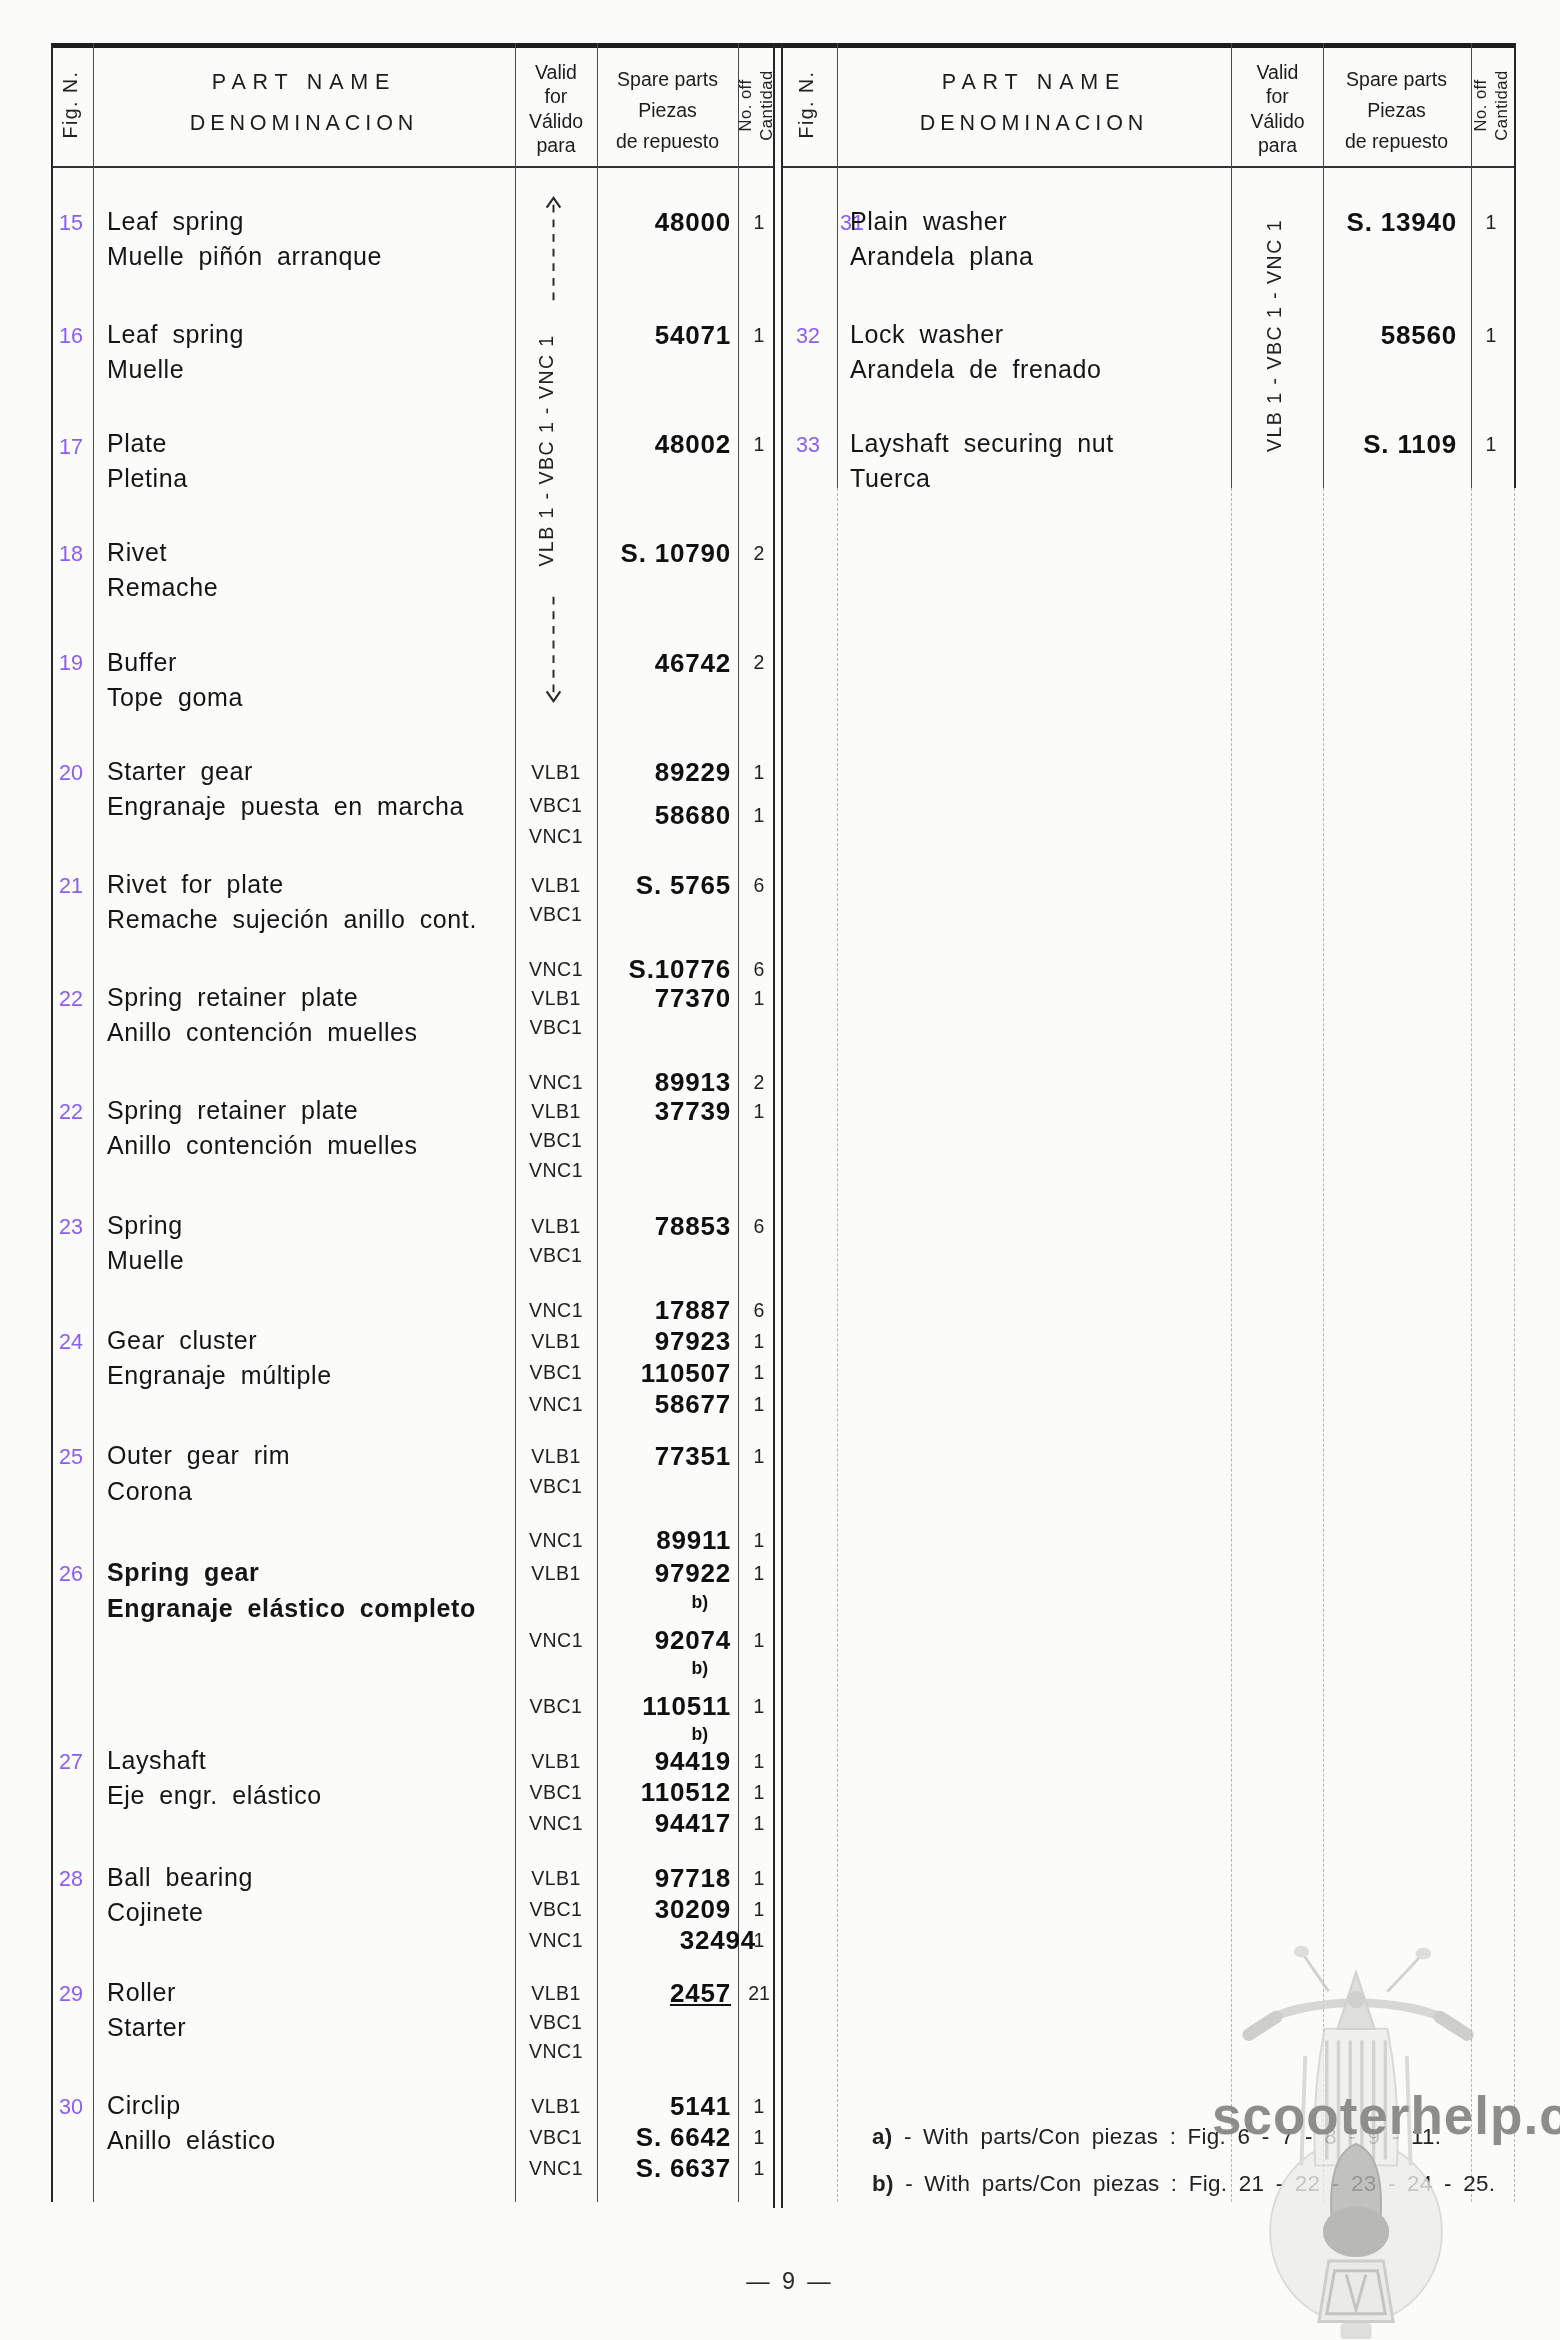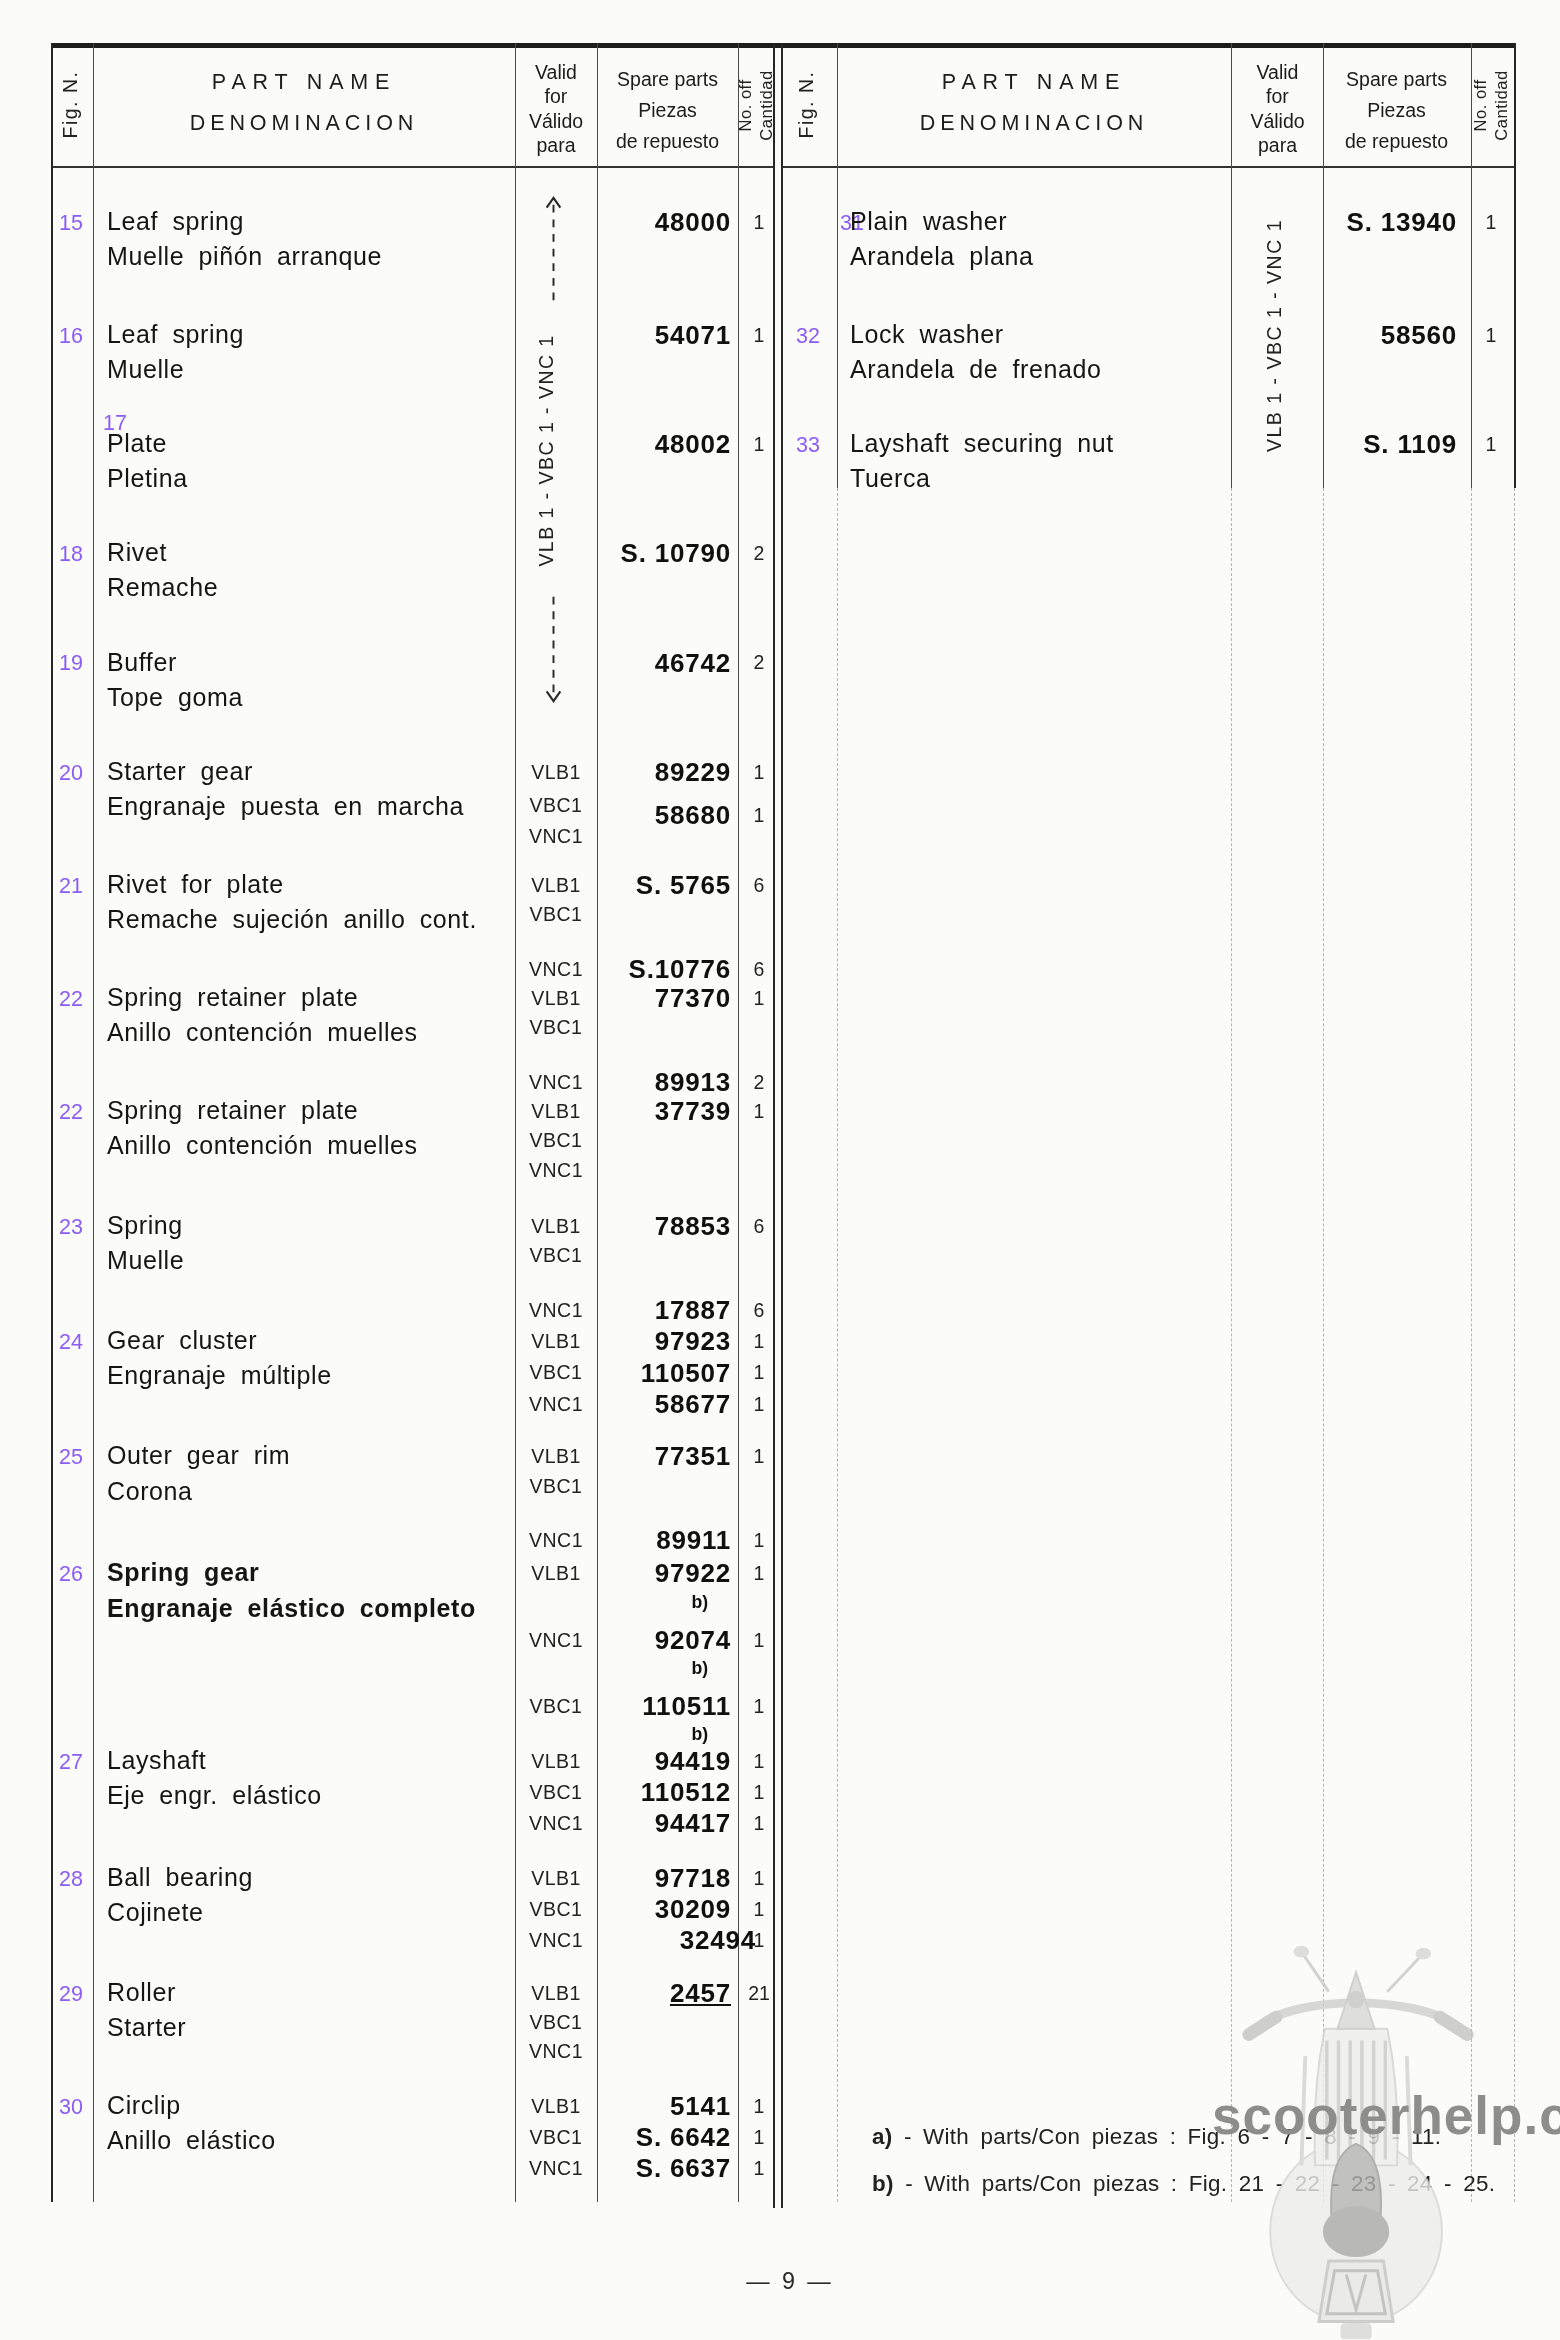--- a/index.html
+++ b/index.html
@@ -109,21 +109,21 @@
       <div class="fig" style="left: 71px; top: 211px;">15</div>
       <div class="pname" style="left: 107px; top: 207px;">Leaf spring</div>
       <div class="pname" style="left: 107px; top: 242px;">Muelle piñón arranque</div>
       <div class="pnum" style="right: 829px; top: 207px;">48000</div>
       <div class="qty" style="left: 759px; top: 211px;">1</div>
       <div class="fig" style="left: 71px; top: 324px;">16</div>
       <div class="pname" style="left: 107px; top: 320px;">Leaf spring</div>
       <div class="pname" style="left: 107px; top: 355px;">Muelle</div>
       <div class="pnum" style="right: 829px; top: 320px;">54071</div>
       <div class="qty" style="left: 759px; top: 324px;">1</div>
-      <div class="fig" style="left: 71px; top: 411px; margin-left: 44px;">17</div>
+      <div class="fig" style="left: 71px; top: 435px;">17</div>
       <div class="pname" style="left: 107px; top: 429px;">Plate</div>
       <div class="pname" style="left: 107px; top: 464px;">Pletina</div>
       <div class="pnum" style="right: 829px; top: 429px;">48002</div>
       <div class="qty" style="left: 759px; top: 433px;">1</div>
       <div class="fig" style="left: 71px; top: 542px;">18</div>
       <div class="pname" style="left: 107px; top: 538px;">Rivet</div>
       <div class="pname" style="left: 107px; top: 573px;">Remache</div>
       <div class="pnum" style="right: 829px; top: 538px;">S. 10790</div>
       <div class="qty" style="left: 759px; top: 542px;">2</div>
       <div class="fig" style="left: 71px; top: 651px;">19</div>

